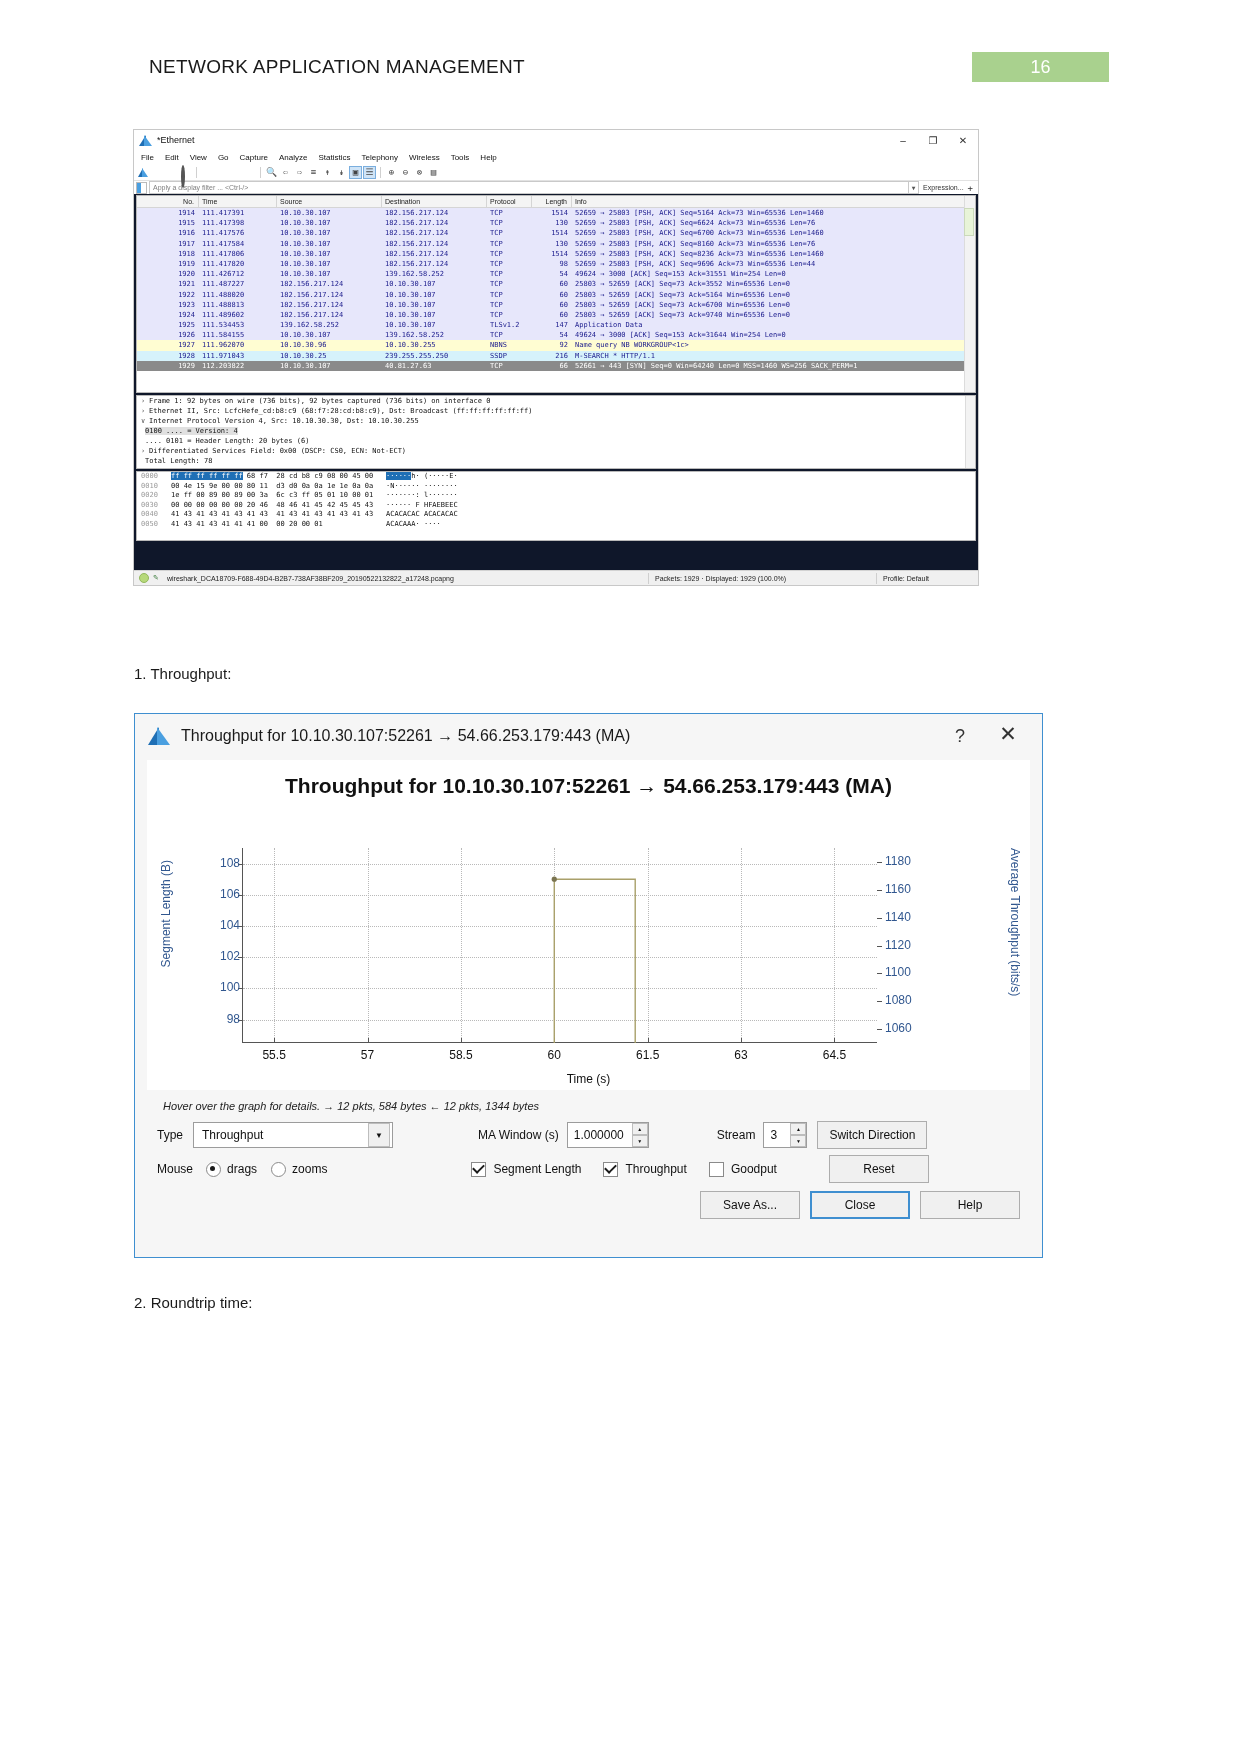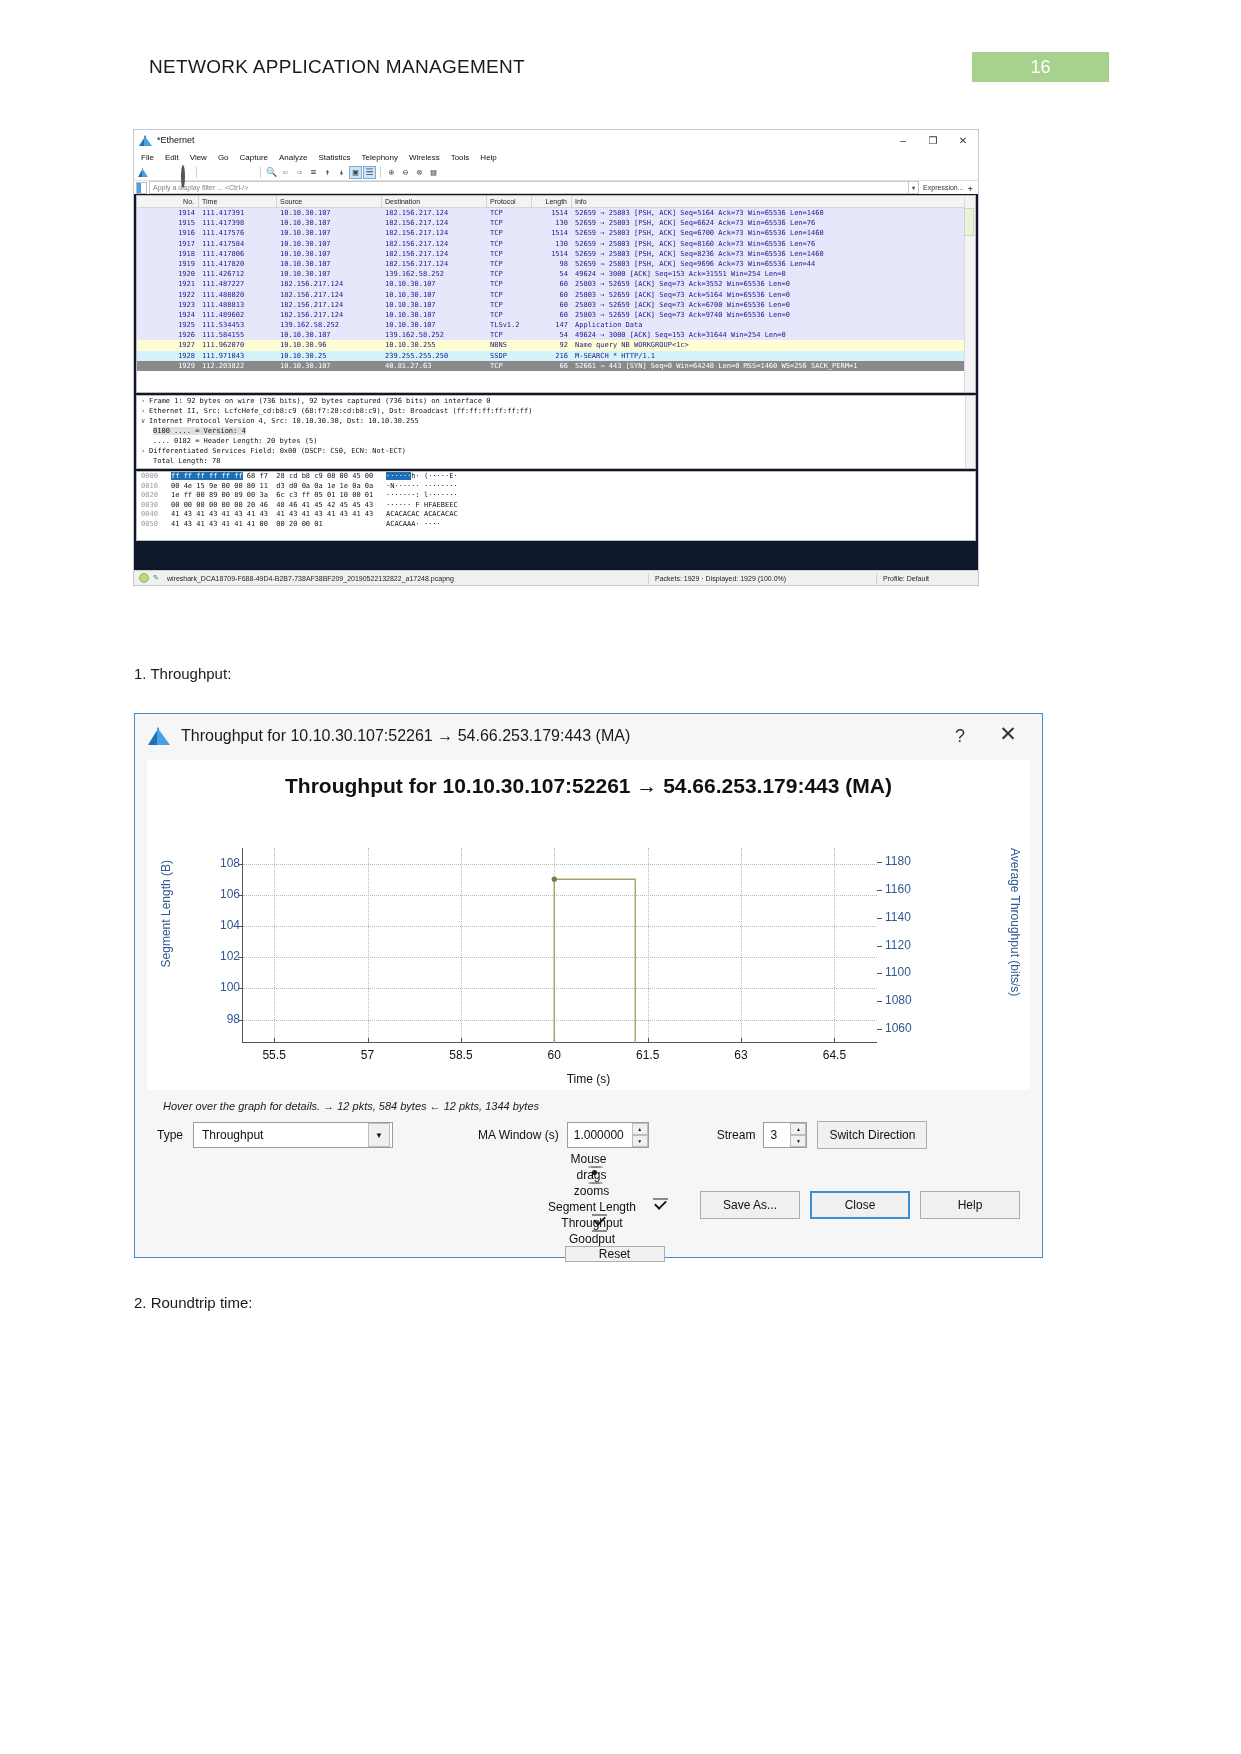--- a/index.html
+++ b/index.html
@@ -70,21 +70,21 @@
   .bg-yellow{background:#fffdd2;color:#1a1a8c;}
   .bg-cyan{background:#d6f2fb;color:#1a1a8c;}
   .bg-sel{background:#8a8a8a;color:#ffffff;}
   .pkt-scroll{position:absolute;right:0;top:0;width:10px;height:100%;background:#f3f3f3;border-left:1px solid #dcdcdc;}
   .pkt-thumb{position:absolute;right:1px;top:12px;width:8px;height:26px;background:#e8f4d8;border:1px solid #cbd9bb;}
   
   .det-pane{background:#ffffff;border:1px solid #b9b9b9;margin:2px 2px 0 2px;height:72px;position:relative;
     font-size:7px;line-height:10px;color:#111;overflow:hidden;}
   .det-row{padding-left:4px;white-space:nowrap;}
   .det-row .tw{display:inline-block;width:8px;color:#555;}
-  .det-ind{padding-left:16px;}
+  .det-ind{padding-left:8px;}
   .det-hl{background:#e0e0e0;}
   .det-scroll{position:absolute;right:0;top:0;width:9px;height:100%;background:#f3f3f3;border-left:1px solid #dcdcdc;}
   
   .hex-pane{background:#ffffff;border:1px solid #b9b9b9;margin:2px 2px 0 2px;height:68px;position:relative;
     font-size:7px;line-height:9.6px;overflow:hidden;}
   .hex-row{display:flex;white-space:pre;}
   .hex-off{width:34px;color:#9a9a9a;padding-left:4px;box-sizing:border-box;}
   .hex-bytes{width:215px;color:#111;}
   .hex-ascii{color:#111;}
   .hex-sel{background:#1f6fb5;color:#fff;}
@@ -124,21 +124,21 @@
   .gl-h{position:absolute;left:0;right:0;height:1px;border-top:1px dotted #b9b9b9;}
   .ytick{position:absolute;right:637px;font-size:12px;color:#31578f;text-align:right;width:60px;transform:translateY(-8px);}
   .ytick-r{position:absolute;left:642px;font-size:12px;color:#31578f;width:60px;transform:translateY(-8px);}
   .xtick{position:absolute;top:200px;font-size:12px;color:#111;transform:translateX(-50%);}
   .tick-m{position:absolute;bottom:-1px;width:1px;height:5px;background:#555;}
   .tick-ly{position:absolute;left:-5px;width:5px;height:1px;background:#555;}
   .tick-ry{position:absolute;right:-5px;width:5px;height:1px;background:#555;}
   .tp-hint{font-size:11px;font-style:italic;color:#222;padding:10px 0 0 28px;}
   .tp-controls{padding:6px 22px 0 22px;font-size:12px;color:#111;}
   .row1{display:flex;align-items:center;height:34px;}
-  .row2{display:flex;align-items:center;height:34px;flex-direction:column;}
+  .row2{display:flex;align-items:center;height:34px;}
   .row3{display:flex;align-items:center;justify-content:flex-end;height:38px;gap:10px;}
   .lbl{font-size:12px;color:#111;}
   .combo{width:200px;height:26px;border:1px solid #9c9c9c;background:#fff;display:flex;align-items:center;
     justify-content:space-between;padding:0 2px 0 8px;font-size:12px;margin-left:10px;box-sizing:border-box;}
   .combo-arrow{width:20px;height:22px;background:#f0f0f0;border:1px solid #bdbdbd;display:flex;
     align-items:center;justify-content:center;font-size:8px;}
   .spin-box{width:82px;height:26px;border:1px solid #9c9c9c;background:#fff;display:flex;align-items:center;
     justify-content:space-between;font-size:12px;padding-left:6px;box-sizing:border-box;margin-left:8px;}
   .spin-btns{display:flex;flex-direction:column;width:16px;height:24px;}
   .spin-b{flex:1;border:1px solid #bdbdbd;background:#f0f0f0;font-size:5px;display:flex;
@@ -384,21 +384,21 @@
       <div class="pkt-thumb"></div>
     </div>
   </div>
 
   <div class="det-pane">
     <div id="det-rows">
         <div class="det-row"><span class="tw">›</span><span>Frame 1: 92 bytes on wire (736 bits), 92 bytes captured (736 bits) on interface 0</span></div>
         <div class="det-row"><span class="tw">›</span><span>Ethernet II, Src: LcfcHefe_cd:b8:c9 (68:f7:28:cd:b8:c9), Dst: Broadcast (ff:ff:ff:ff:ff:ff)</span></div>
         <div class="det-row"><span class="tw">∨</span><span>Internet Protocol Version 4, Src: 10.10.30.30, Dst: 10.10.30.255</span></div>
         <div class="det-row det-ind"><span class="det-hl">0100 .... = Version: 4</span></div>
-        <div class="det-row det-ind"><span>.... 0182 = Header Length: 20 bytes (5)</span></div>
+        <div class="det-row det-ind"><span>.... 0101 = Header Length: 20 bytes (6)</span></div>
         <div class="det-row"><span class="tw">›</span><span>Differentiated Services Field: 0x00 (DSCP: CS0, ECN: Not-ECT)</span></div>
         <div class="det-row det-ind"><span>Total Length: 78</span></div>
       </div>
     <div class="det-scroll"></div>
   </div>
 
   <div class="hex-pane">
     <div id="hex-rows">
         <div class="hex-row"><span class="hex-off">0000</span><span class="hex-bytes"><span class="hex-sel">ff ff ff ff ff ff</span> 68 f7  28 cd b8 c9 08 00 45 00</span><span class="hex-ascii"><span class="hex-sel">······</span>h· (·····E·</span></div>
         <div class="hex-row"><span class="hex-off">0010</span><span class="hex-bytes">00 4e 15 9e 00 00 80 11  d3 d0 0a 0a 1e 1e 0a 0a</span><span class="hex-ascii">·N······ ········</span></div>

